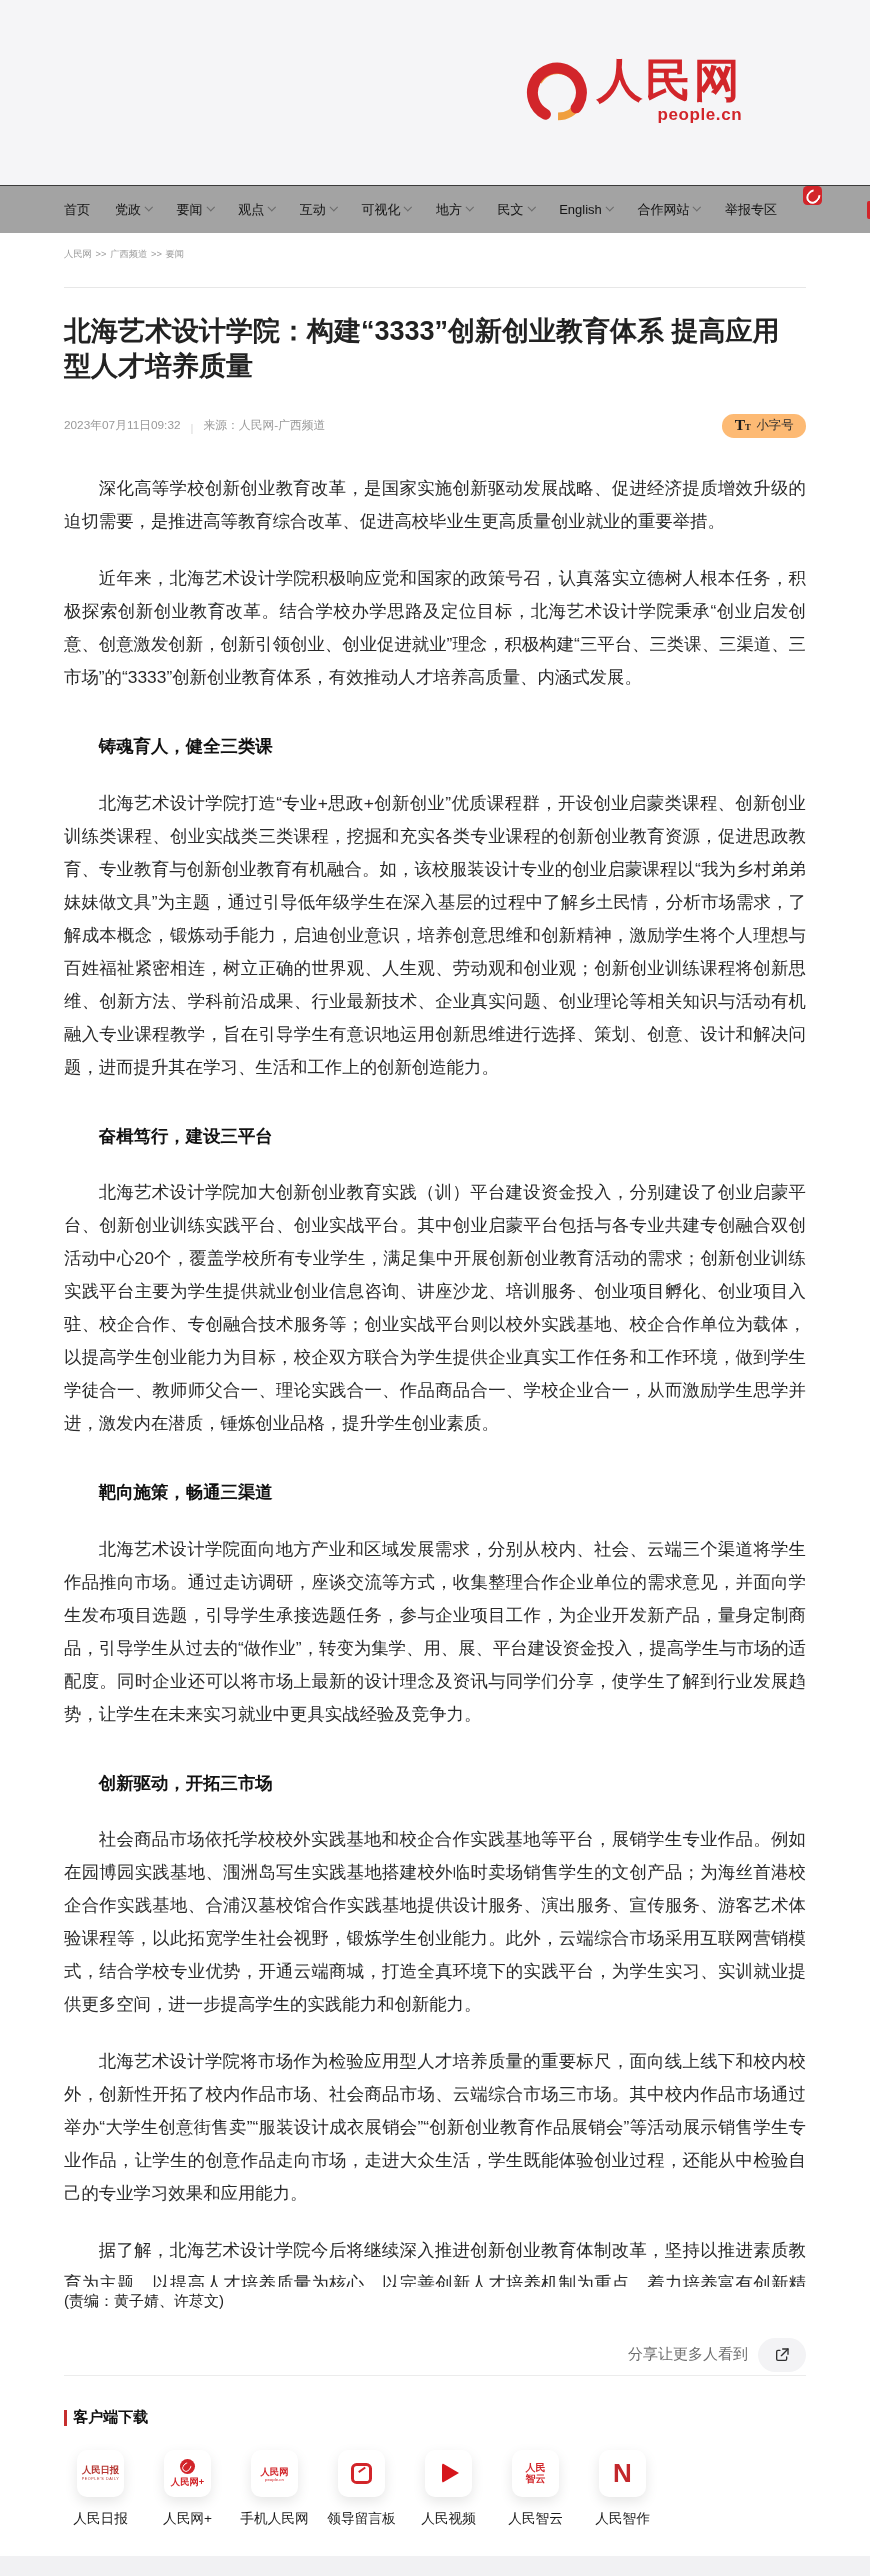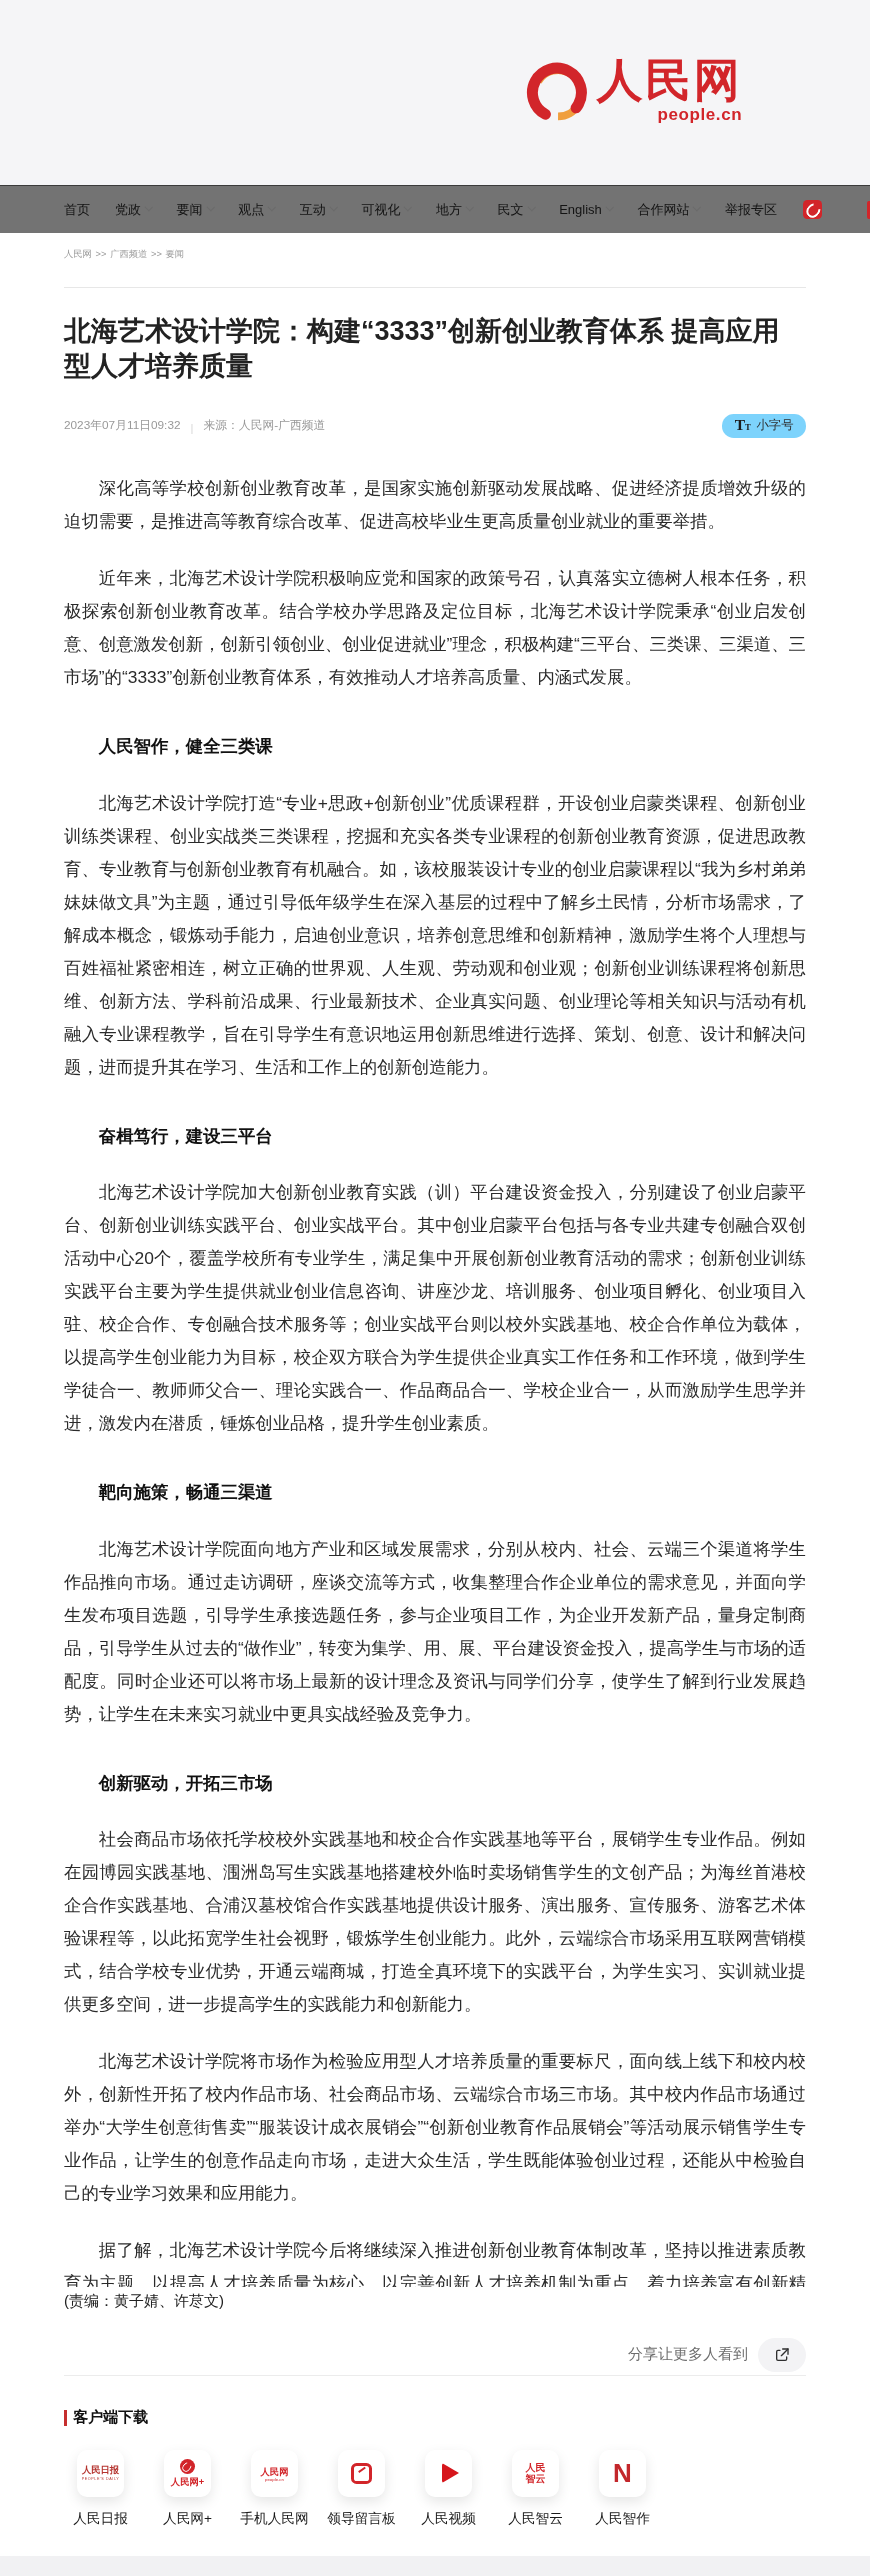--- a/index.html
+++ b/index.html
@@ -10,41 +10,41 @@
   
   .top-band { position:relative; height:185px; background:#f5f5f7; }
   .brand { position:absolute; left:526px; top:57px; display:flex; align-items:flex-start; }
   .brand-mark { width:67px; height:70px; }
   .brand-txt { margin-left:3.7px; display:flex; flex-direction:column; align-items:flex-end; }
   .brand-cn { font-size:46px; line-height:47px; font-weight:900; color:#d2252a; letter-spacing:2.5px; }
   .brand-en { font-size:17px; font-weight:700; color:#d2252a; letter-spacing:0.6px; margin-top:1.2px; }
   .top-divider { height:1.2px; background:#3b3b3b; }
 
   
-  .nav-band { position:relative; height:47px; background:#737373; display:flex; align-items:center; padding-left:64px; }
+  .nav-band { position:relative; height:47px; background:#a3a3a3; display:flex; padding-left:64px; }
   .nav-item { display:flex; align-items:center; margin-right:25px; font-size:13px; font-weight:500; color:#141414; cursor:pointer; white-space:nowrap; }
   .caret { width:5.6px; height:5.6px; border-right:1.2px solid #6b6b6b; border-bottom:1.2px solid #6b6b6b; transform:rotate(45deg) translate(-0.6px,-0.6px); margin-left:5px; margin-top:-3.7px; }
   .nav-badge { width:19px; height:19px; background:#d2252a; border-radius:4.4px; position:relative; margin-left:1.2px; flex:0 0 auto; }
   .nav-badge::before { content:""; position:absolute; left:3.7px; top:3.1px; width:8.7px; height:10.6px; border:2.5px solid #fff; border-radius:50%; border-top-color:transparent; transform:rotate(40deg); }
   .nav-sliver { position:absolute; right:0; top:15px; width:3.1px; height:17.4px; background:#d2252a; border-radius:1.9px 0 0 1.9px; }
 
   
   .content { width:742px; margin-left:64px; }
 
   .crumb-wrap { height:55px; padding-top:15px; border-bottom:0.6px solid #e7e7e7; }
   .crumb { font-size:9.3px; color:#9a9a9a; }
   .crumb a { color:#9a9a9a; text-decoration:none; cursor:pointer; }
   .crumb .sep { margin:0 3.7px; color:#9a9a9a; }
 
   .art-title { padding-top:26px; font-size:27px; line-height:35px; font-weight:700; color:#222; }
 
   .meta-row { margin-top:23.6px; height:36px; display:flex; align-items:center; justify-content:space-between; }
   .meta-left { display:flex; align-items:flex-end; font-size:11.8px; color:#999; }
   .meta-sep { color:#d8d8d8; margin:0 10px; font-size:11.2px; }
-  .font-pill { display:flex; align-items:center; background:#7dd3fc; border-radius:11.8px; height:23.6px; padding:0 12.4px; cursor:pointer; }
+  .font-pill { display:flex; align-items:center; background:#fdba74; border-radius:11.8px; height:23.6px; padding:0 12.4px; cursor:pointer; }
   .font-pill .tt { font-family:"Liberation Serif","DejaVu Serif",serif; color:#1b1b1b; font-weight:700; font-size:15.5px; line-height:15.5px; }
   .font-pill .tt small { font-size:8.7px; }
   .font-pill .pill-label { font-size:12.4px; color:#2e2e2e; margin-left:5.6px; }
 
   .body-text { margin-top:17.4px; height:1826px; overflow:hidden; font-size:17.4px; line-height:33px; color:#2a2a2a; text-align:justify; }
   .body-text p.para { text-indent:2em; margin:23.6px 0; }
   .body-text p.para:first-child { margin-top:11.2px; }
   .body-text h3.sec { font-size:17.4px; font-weight:700; color:#111; text-indent:2em; margin:36px 0 23.6px; }
 
   .editors-row { height:47px; padding-top:5px; text-align:left; font-size:15px; color:#222; }
@@ -162,21 +162,21 @@
       </div>
       <div class="font-pill">
         <span class="tt"><span>T</span><small>T</small></span>
         <span class="pill-label">小字号</span>
       </div>
     </div>
 
     <div class="body-text">
       <p class="para">深化高等学校创新创业教育改革，是国家实施创新驱动发展战略、促进经济提质增效升级的迫切需要，是推进高等教育综合改革、促进高校毕业生更高质量创业就业的重要举措。</p>
       <p class="para">近年来，北海艺术设计学院积极响应党和国家的政策号召，认真落实立德树人根本任务，积极探索创新创业教育改革。结合学校办学思路及定位目标，北海艺术设计学院秉承“创业启发创意、创意激发创新，创新引领创业、创业促进就业”理念，积极构建“三平台、三类课、三渠道、三市场”的“3333”创新创业教育体系，有效推动人才培养高质量、内涵式发展。</p>
-      <h3 class="sec">人民智作，健全三类课</h3>
+      <h3 class="sec">铸魂育人，健全三类课</h3>
       <p class="para">北海艺术设计学院打造“专业+思政+创新创业”优质课程群，开设创业启蒙类课程、创新创业训练类课程、创业实战类三类课程，挖掘和充实各类专业课程的创新创业教育资源，促进思政教育、专业教育与创新创业教育有机融合。如，该校服装设计专业的创业启蒙课程以“我为乡村弟弟妹妹做文具”为主题，通过引导低年级学生在深入基层的过程中了解乡土民情，分析市场需求，了解成本概念，锻炼动手能力，启迪创业意识，培养创意思维和创新精神，激励学生将个人理想与百姓福祉紧密相连，树立正确的世界观、人生观、劳动观和创业观；创新创业训练课程将创新思维、创新方法、学科前沿成果、行业最新技术、企业真实问题、创业理论等相关知识与活动有机融入专业课程教学，旨在引导学生有意识地运用创新思维进行选择、策划、创意、设计和解决问题，进而提升其在学习、生活和工作上的创新创造能力。</p>
       <h3 class="sec">奋楫笃行，建设三平台</h3>
       <p class="para">北海艺术设计学院加大创新创业教育实践（训）平台建设资金投入，分别建设了创业启蒙平台、创新创业训练实践平台、创业实战平台。其中创业启蒙平台包括与各专业共建专创融合双创活动中心20个，覆盖学校所有专业学生，满足集中开展创新创业教育活动的需求；创新创业训练实践平台主要为学生提供就业创业信息咨询、讲座沙龙、培训服务、创业项目孵化、创业项目入驻、校企合作、专创融合技术服务等；创业实战平台则以校外实践基地、校企合作单位为载体，以提高学生创业能力为目标，校企双方联合为学生提供企业真实工作任务和工作环境，做到学生学徒合一、教师师父合一、理论实践合一、作品商品合一、学校企业合一，从而激励学生思学并进，激发内在潜质，锤炼创业品格，提升学生创业素质。</p>
       <h3 class="sec">靶向施策，畅通三渠道</h3>
       <p class="para">北海艺术设计学院面向地方产业和区域发展需求，分别从校内、社会、云端三个渠道将学生作品推向市场。通过走访调研，座谈交流等方式，收集整理合作企业单位的需求意见，并面向学生发布项目选题，引导学生承接选题任务，参与企业项目工作，为企业开发新产品，量身定制商品，引导学生从过去的“做作业”，转变为集学、用、展、平台建设资金投入，提高学生与市场的适配度。同时企业还可以将市场上最新的设计理念及资讯与同学们分享，使学生了解到行业发展趋势，让学生在未来实习就业中更具实战经验及竞争力。</p>
       <h3 class="sec">创新驱动，开拓三市场</h3>
       <p class="para">社会商品市场依托学校校外实践基地和校企合作实践基地等平台，展销学生专业作品。例如在园博园实践基地、涠洲岛写生实践基地搭建校外临时卖场销售学生的文创产品；为海丝首港校企合作实践基地、合浦汉墓校馆合作实践基地提供设计服务、演出服务、宣传服务、游客艺术体验课程等，以此拓宽学生社会视野，锻炼学生创业能力。此外，云端综合市场采用互联网营销模式，结合学校专业优势，开通云端商城，打造全真环境下的实践平台，为学生实习、实训就业提供更多空间，进一步提高学生的实践能力和创新能力。</p>
       <p class="para">北海艺术设计学院将市场作为检验应用型人才培养质量的重要标尺，面向线上线下和校内校外，创新性开拓了校内作品市场、社会商品市场、云端综合市场三市场。其中校内作品市场通过举办“大学生创意街售卖”“服装设计成衣展销会”“创新创业教育作品展销会”等活动展示销售学生专业作品，让学生的创意作品走向市场，走进大众生活，学生既能体验创业过程，还能从中检验自己的专业学习效果和应用能力。</p>
       <p class="para">据了解，北海艺术设计学院今后将继续深入推进创新创业教育体制改革，坚持以推进素质教育为主题，以提高人才培养质量为核心，以完善创新人才培养机制为重点，着力培养富有创新精神、勇于投身社会实践的创新创业人才，努力为国家创新驱动发展战略和“一带一路”倡议提供强大的人才保障和智力支撑。（云曼、王涵）</p>
     </div>

